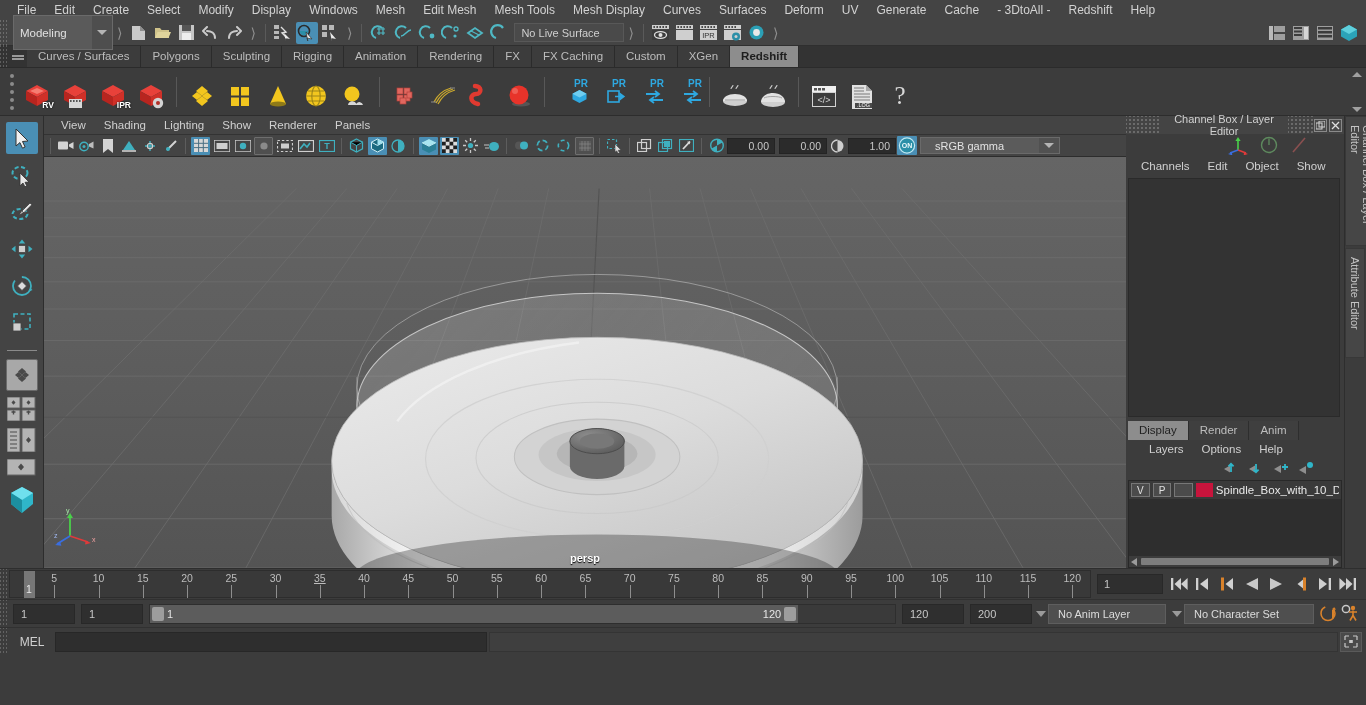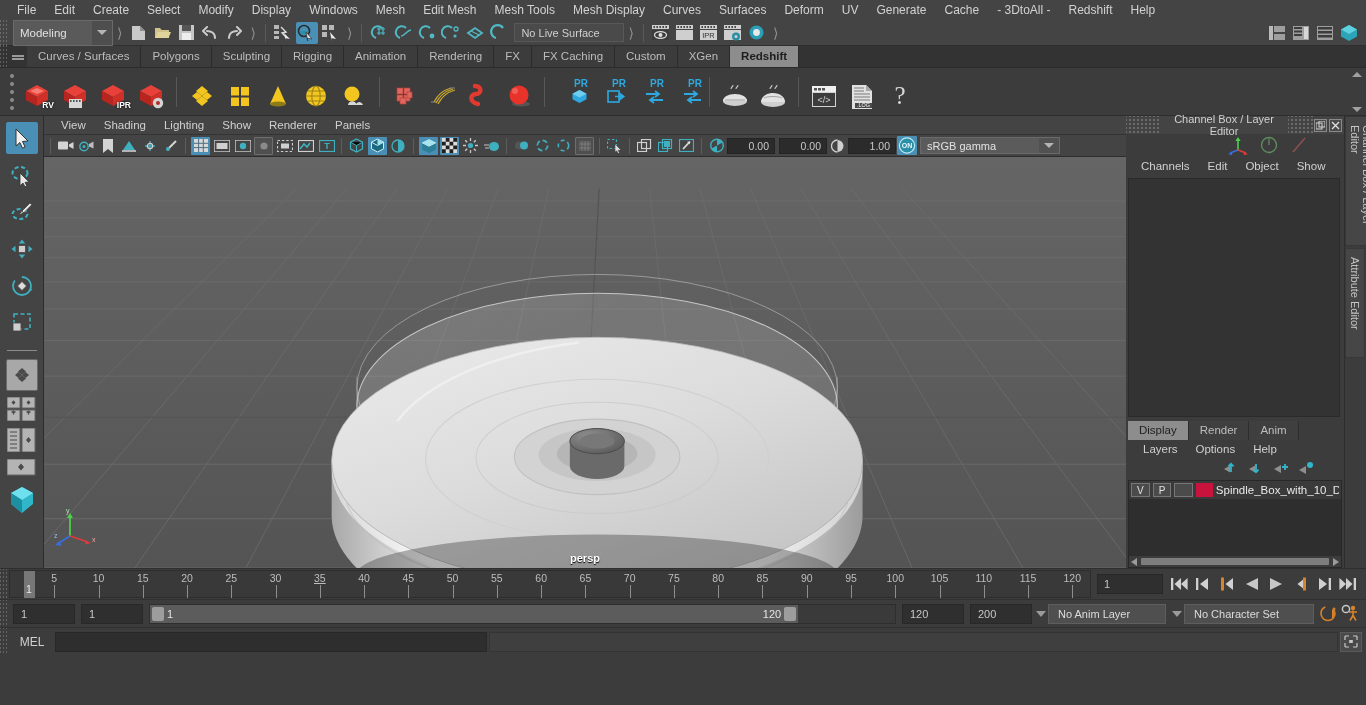--- a/index.html
+++ b/index.html
@@ -30,21 +30,21 @@
     height: 26px; background: #444444; display: flex; align-items: center;
     border-bottom: 1px solid #2f2f2f;
   }
   .gripdots {
     width: 9px; height: 100%; flex: 0 0 9px;
     background-image: radial-gradient(#8a8a8a 0.8px, transparent 0.9px);
     background-size: 3px 4px; background-position: 2px 3px;
     opacity: .55;
   }
   .menu-sel {
-    margin-left: 4px; width: 100px; height: 26px; background: #5a5a5a;
+    margin-left: 4px; width: 100px; height: 35px; background: #5a5a5a;
     border: 1px solid #6a6a6a; display: flex; align-items: center;
     position: relative; color: #e0e0e0; font-size: 11.5px;
   }
   .menu-sel span { padding-left: 6px; }
   .menu-sel .arrow {
     position: absolute; right: 0; top: 0; bottom: 0; width: 20px;
     background: #4e4e4e; display: flex; align-items: center; justify-content: center;
   }
   .tri-down { width: 0; height: 0; border-left: 5px solid transparent;
     border-right: 5px solid transparent; border-top: 5px solid #b4b4b4; }
@@ -129,21 +129,21 @@
   .numfield {
     width: 48px; height: 16px; background: #2b2b2b; border: 1px solid #242424;
     color: #c8c8c8; font-size: 10.5px; display:flex; align-items:center;
     justify-content:flex-end; padding-right: 5px;
   }
   .gammasel {
     width: 140px; height: 17px; background: #5b5b5b; border: 1px solid #6a6a6a;
     display:flex; align-items:center; position: relative; color:#e2e2e2;
     font-size: 11px; margin-left: 2px;
   }
-  .gammasel span { padding-left: 6px; }
+  .gammasel span { padding-left: 14px; }
   .gammasel .arrow { position:absolute; right:0; top:0; bottom:0; width:20px;
     background:#515151; display:flex; align-items:center; justify-content:center; }
 
   
   .viewport { flex: 1; position: relative; overflow: hidden; background: #5a5a5a; }
   .vplabel {
     position: absolute; left: 0; right: 0; bottom: 4px; text-align: center;
     color: #ffffff; font-size: 11px; font-weight: bold;
     text-shadow: 0 1px 1px #000;
   }
@@ -166,21 +166,21 @@
   .cbgizrow { height: 22px; background: #3c3c3c; display:flex; align-items:center;
     justify-content:flex-end; padding-right: 34px; }
   .cbmenu { height: 20px; display: flex; align-items: center; padding-left: 6px; }
   .cbmenu .cmi { padding: 0 9px; font-size: 11.5px; color: #d0d0d0; }
   .cbbody { flex: 1; background: #333333; border: 1px solid #2a2a2a; margin: 2px 4px 0 2px; }
 
   .letabs { display: flex; align-items: flex-end; height: 19px; margin: 4px 0 0 2px; }
   .letab { padding: 2px 11px 3px; font-size: 11.5px; background: #3f3f3f;
     color: #bdbdbd; border-right: 1px solid #2e2e2e; line-height: 14px;}
   .letab.active { background: #8d8d8d; color: #222; }
-  .lemenu { height: 18px; display: flex; align-items: center; padding-left: 8px; }
+  .lemenu { height: 18px; display: flex; align-items: center; padding-left: 14px; }
   .lemenu .lmi { padding: 0 9px; font-size: 11.5px; color: #d0d0d0; }
   .lebtns { height: 20px; display:flex; align-items:center; justify-content:flex-end;
     padding-right: 30px; gap: 9px; }
   .lelist { background: #2e2e2e; border: 1px solid #282828; margin: 2px 2px 0 2px;
     height: 88px; position: relative; }
   .lerow { display: flex; align-items: center; height: 18px; padding: 0 2px; gap: 3px;
     background: #3a3a3a; }
   .lebox { width: 19px; height: 14px; border: 1px solid #777; background: #4b4b4b;
     font-size: 10px; display:flex; align-items:center; justify-content:center;
     color: #e0e0e0; }

